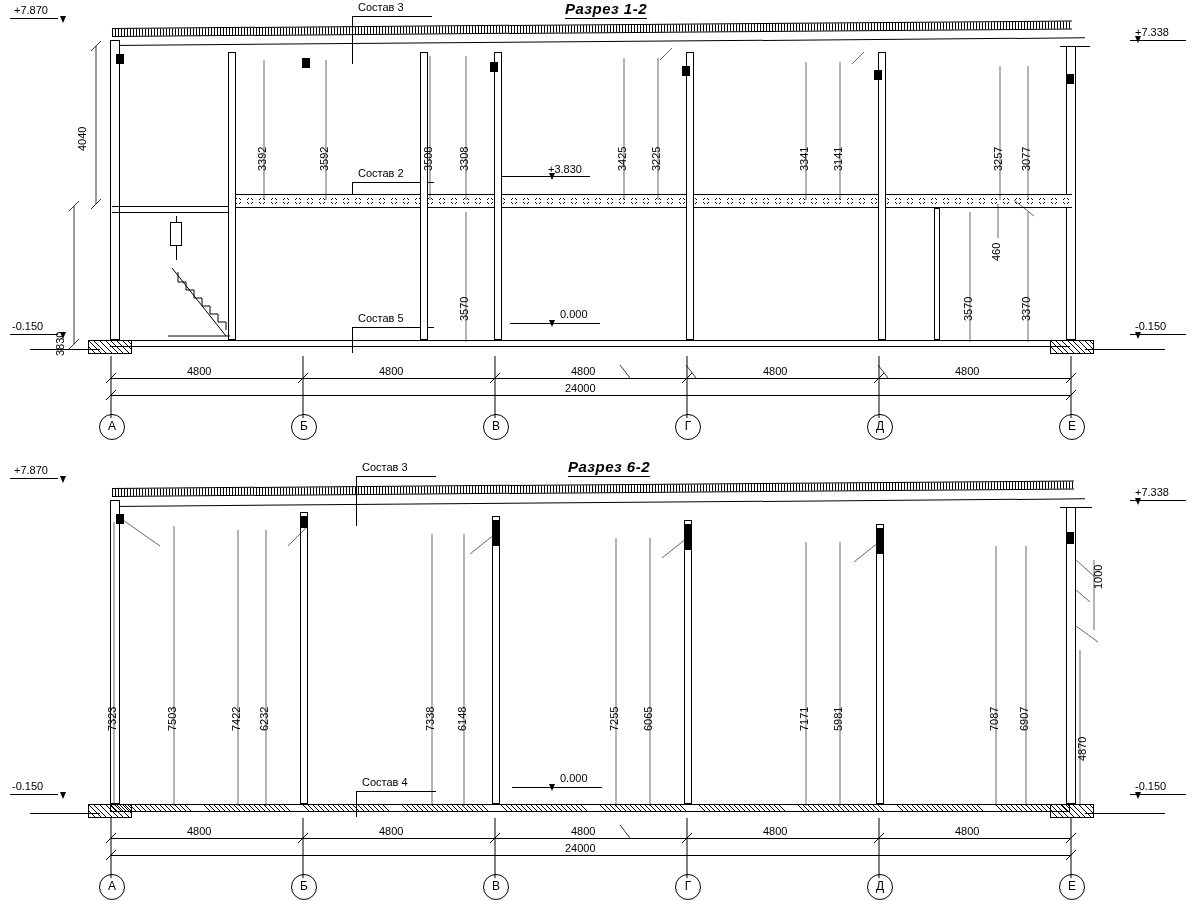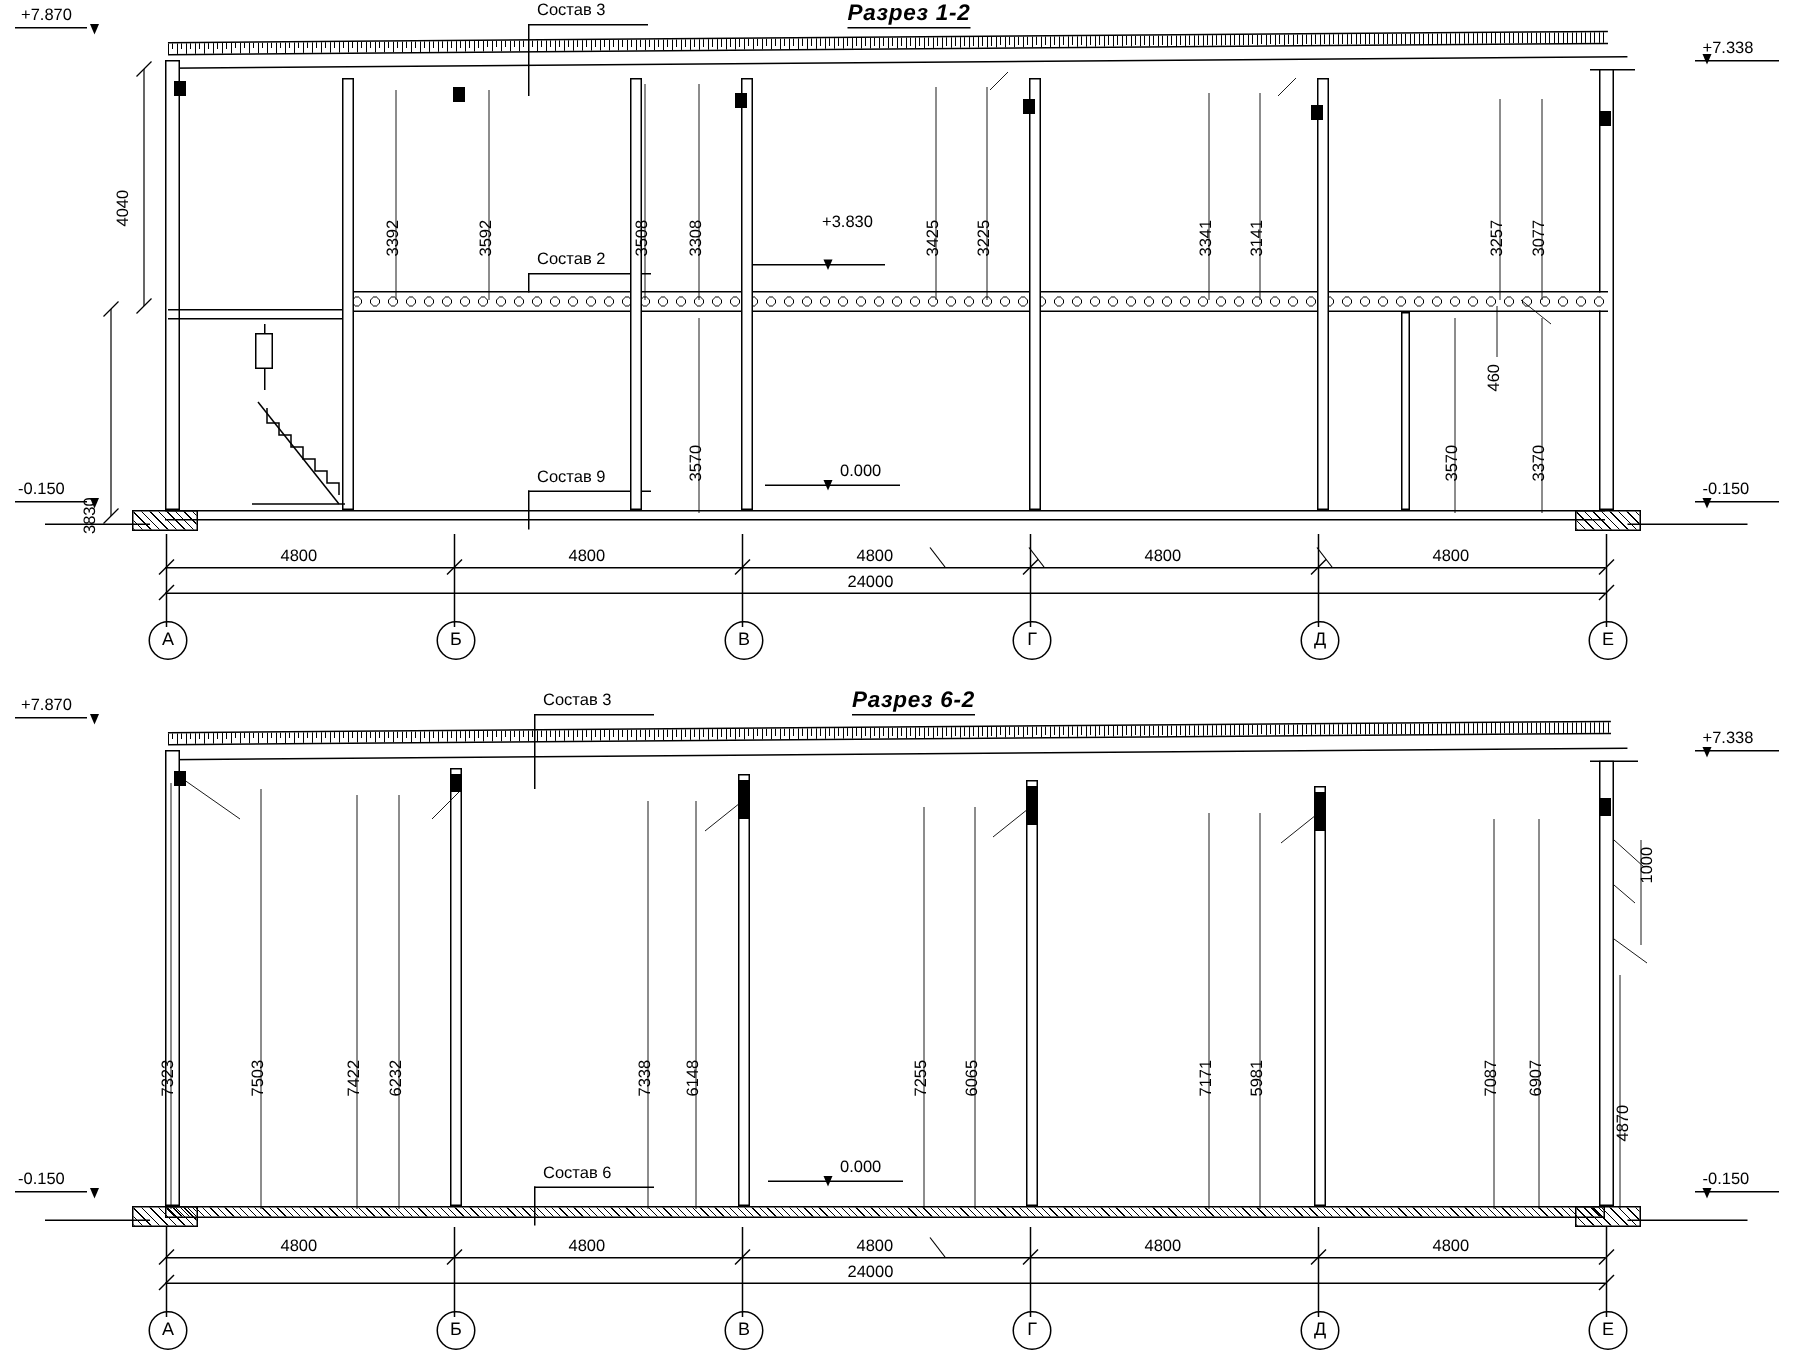--- a/index.html
+++ b/index.html
@@ -124,35 +124,35 @@
 
     <div class="level-mark" style="left:1135px;top:26px;">+7.338</div>
     <div class="hl" style="left:1130px;top:40px;width:56px;"></div>
 
     <div class="level-mark" style="left:12px;top:320px;">-0.150</div>
     <div class="hl" style="left:10px;top:334px;width:48px;"></div>
 
     <div class="level-mark" style="left:1135px;top:320px;">-0.150</div>
     <div class="hl" style="left:1130px;top:334px;width:56px;"></div>
 
-    <div class="level-mark" style="left:548px;top:142px;">+3.830</div>
+    <div class="level-mark" style="left:548px;top:163px;">+3.830</div>
     <div class="hl" style="left:500px;top:176px;width:90px;"></div>
 
     <div class="level-mark" style="left:560px;top:308px;">0.000</div>
     <div class="hl" style="left:510px;top:323px;width:90px;"></div>
 
     <div class="lbl" style="left:358px;top:2px;">Состав 3</div>
     <div class="hl" style="left:352px;top:16px;width:80px;"></div>
     <div class="vl" style="left:352px;top:16px;height:48px;"></div>
 
     <div class="lbl" style="left:358px;top:168px;">Состав 2</div>
     <div class="hl" style="left:352px;top:182px;width:82px;"></div>
     <div class="vl" style="left:352px;top:182px;height:22px;"></div>
 
-    <div class="lbl" style="left:358px;top:313px;">Состав 9</div>
+    <div class="lbl" style="left:358px;top:313px;">Состав 5</div>
     <div class="hl" style="left:352px;top:327px;width:82px;"></div>
     <div class="vl" style="left:352px;top:327px;height:26px;"></div>
 
     <div class="roofband" style="left:112px;top:28px;width:960px;height:9px;transform:rotate(-0.45deg);transform-origin:left center;"></div>
     <div class="hl" style="left:110px;top:45px;width:975px;transform:rotate(-0.45deg);transform-origin:left center;"></div>
     <div class="hl" style="left:1060px;top:46px;width:30px;"></div>
 
     <div class="wall" style="left:110px;top:40px;width:10px;height:300px;"></div>
     <div class="wall" style="left:1066px;top:46px;width:10px;height:294px;"></div>
 
@@ -307,21 +307,21 @@
       <path d="M60 342 L66 342 L63 349 Z" fill="#000"></path>
       <path d="M1135 48 L1141 48 L1138 55 Z" fill="#000"></path>
       <path d="M1135 342 L1141 342 L1138 349 Z" fill="#000"></path>
       <path d="M549 334 L555 334 L552 341 Z" fill="#000"></path>
     </svg>
 
     <div class="lbl" style="left:362px;top:12px;">Состав 3</div>
     <div class="hl" style="left:356px;top:26px;width:80px;"></div>
     <div class="vl" style="left:356px;top:26px;height:50px;"></div>
 
-    <div class="lbl" style="left:362px;top:327px;">Состав 6</div>
+    <div class="lbl" style="left:362px;top:327px;">Состав 4</div>
     <div class="hl" style="left:356px;top:341px;width:80px;"></div>
     <div class="vl" style="left:356px;top:341px;height:26px;"></div>
 
     <div class="roofband" style="left:112px;top:38px;width:962px;height:9px;transform:rotate(-0.45deg);transform-origin:left center;"></div>
     <div class="hl" style="left:110px;top:56px;width:975px;transform:rotate(-0.45deg);transform-origin:left center;"></div>
     <div class="hl" style="left:1060px;top:57px;width:32px;"></div>
 
     <div class="wall" style="left:110px;top:50px;width:10px;height:304px;"></div>
     <div class="wall" style="left:1066px;top:57px;width:10px;height:297px;"></div>
 

